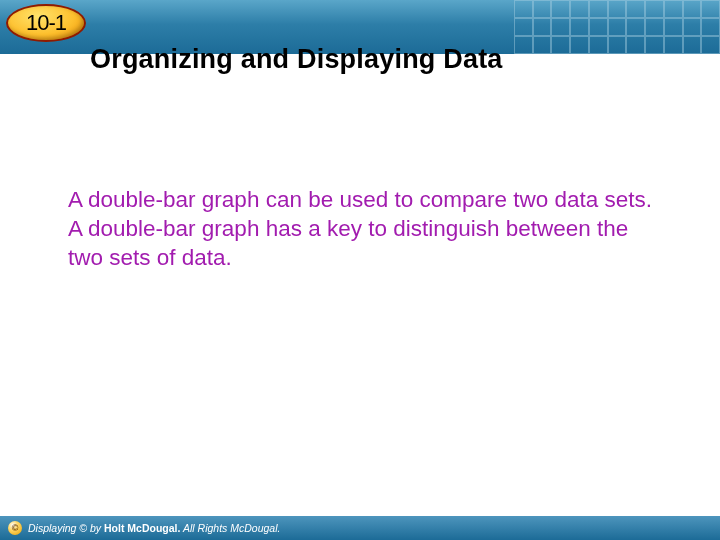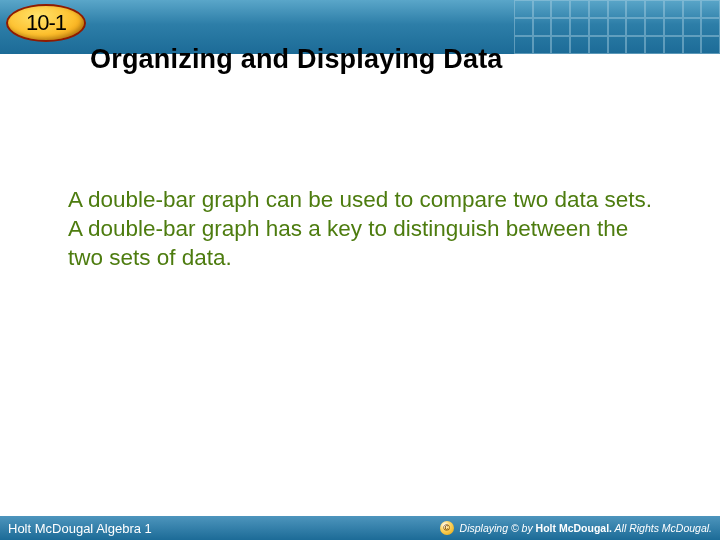--- a/index.html
+++ b/index.html
@@ -18,21 +18,21 @@
     position: absolute; left: 6px; top: 4px; width: 80px; height: 38px;
     background: radial-gradient(ellipse at 40% 30%, #ffe36b 0%, #fdbf2d 55%, #e68a00 100%);
     border-radius: 50%; border: 2px solid #8f1b00;
     display: flex; align-items: center; justify-content: center;
     box-shadow: inset -2px -2px 4px rgba(0,0,0,.25);
   }
   .badge-text { font-weight: 400; font-size: 22px; color: #000; letter-spacing: -1px; }
   .title { position: absolute; left: 90px; top: 8px; font-weight: 800; font-size: 27px; color: #000; letter-spacing: 0.2px; margin-top: 36px; }
 
   
-  .body-text { position: absolute; left: 68px; top: 186px; width: 590px; font-size: 22.5px; color: #4d7c0f; line-height: 1.28; }
+  .body-text { position: absolute; left: 68px; top: 186px; width: 590px; font-size: 22.5px; color: #a21caf; line-height: 1.28; }
 
   
   .footer { position: absolute; left: 0; bottom: 0; width: 100%; height: 24px; background: linear-gradient(#4d95bd, #1c6b97); display: flex; align-items: center; justify-content: space-between; padding: 0 8px; }
   .footer-left { font-size: 13px; color: #fff; font-weight: 400; }
   .footer-right { display: flex; align-items: center; gap: 6px; }
   .copy-badge { width: 14px; height: 14px; border-radius: 50%; background: radial-gradient(circle at 35% 30%, #fff 0%, #ffd96b 35%, #e6a100 100%); display:flex; align-items:center; justify-content:center; font-size:9px; font-weight:700; color:#6b3a00; }
   .copy-text { font-size: 10.5px; color: #fff; font-style: italic; }
   .copy-text b { font-style: normal; font-weight: 700; }
 </style>
 </head>
@@ -78,21 +78,20 @@
     </div>
     <div class="badge">
       <span class="badge-text">10-1</span>
     </div>
     <div class="title">Organizing and Displaying Data</div>
   </div>
 
   <div class="body-text">A double-bar graph can be used to compare two data sets. A double-bar graph has a key to distinguish between the two sets of data.</div>
 
   <div class="footer">
-    <div class="footer-left">Holt McDougal Algebra 1</div>
     <div class="footer-right">
       <span class="copy-badge">©</span>
       <span class="copy-text">
         <span>Displaying © by </span><b>Holt McDougal.</b><span> All Rights McDougal.</span>
       </span>
     </div>
   </div>
 
 </div>
 

